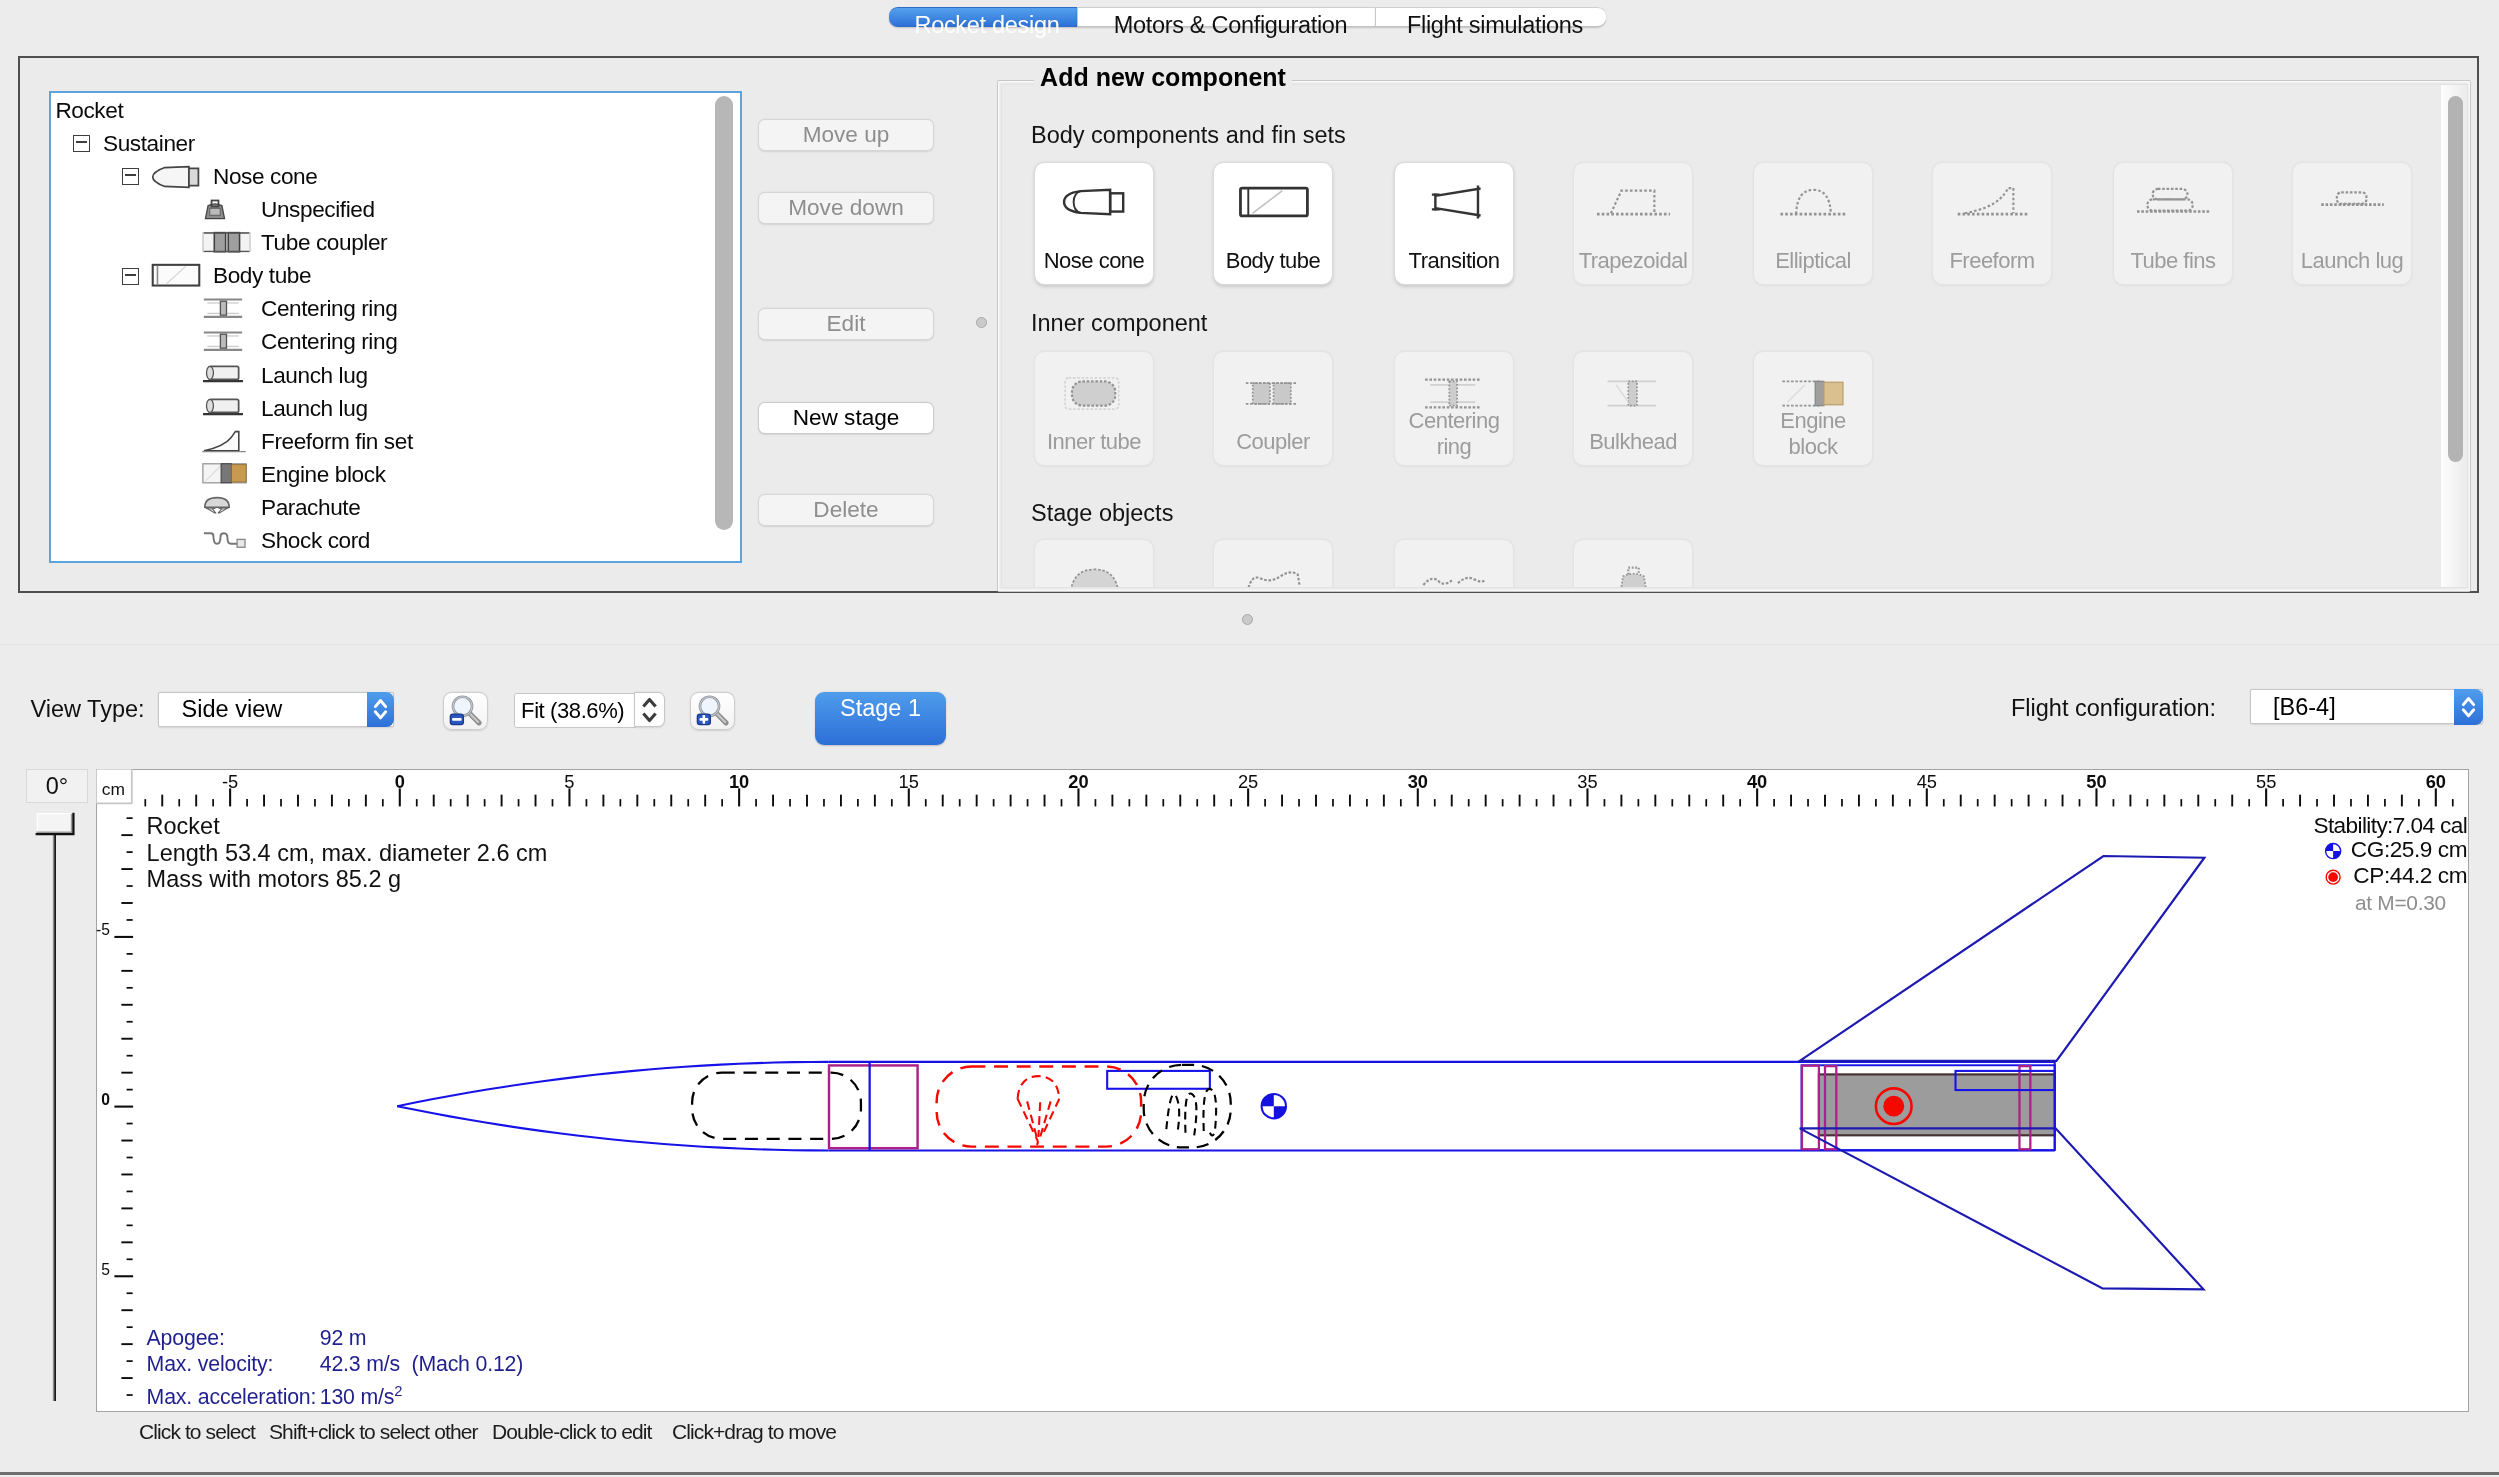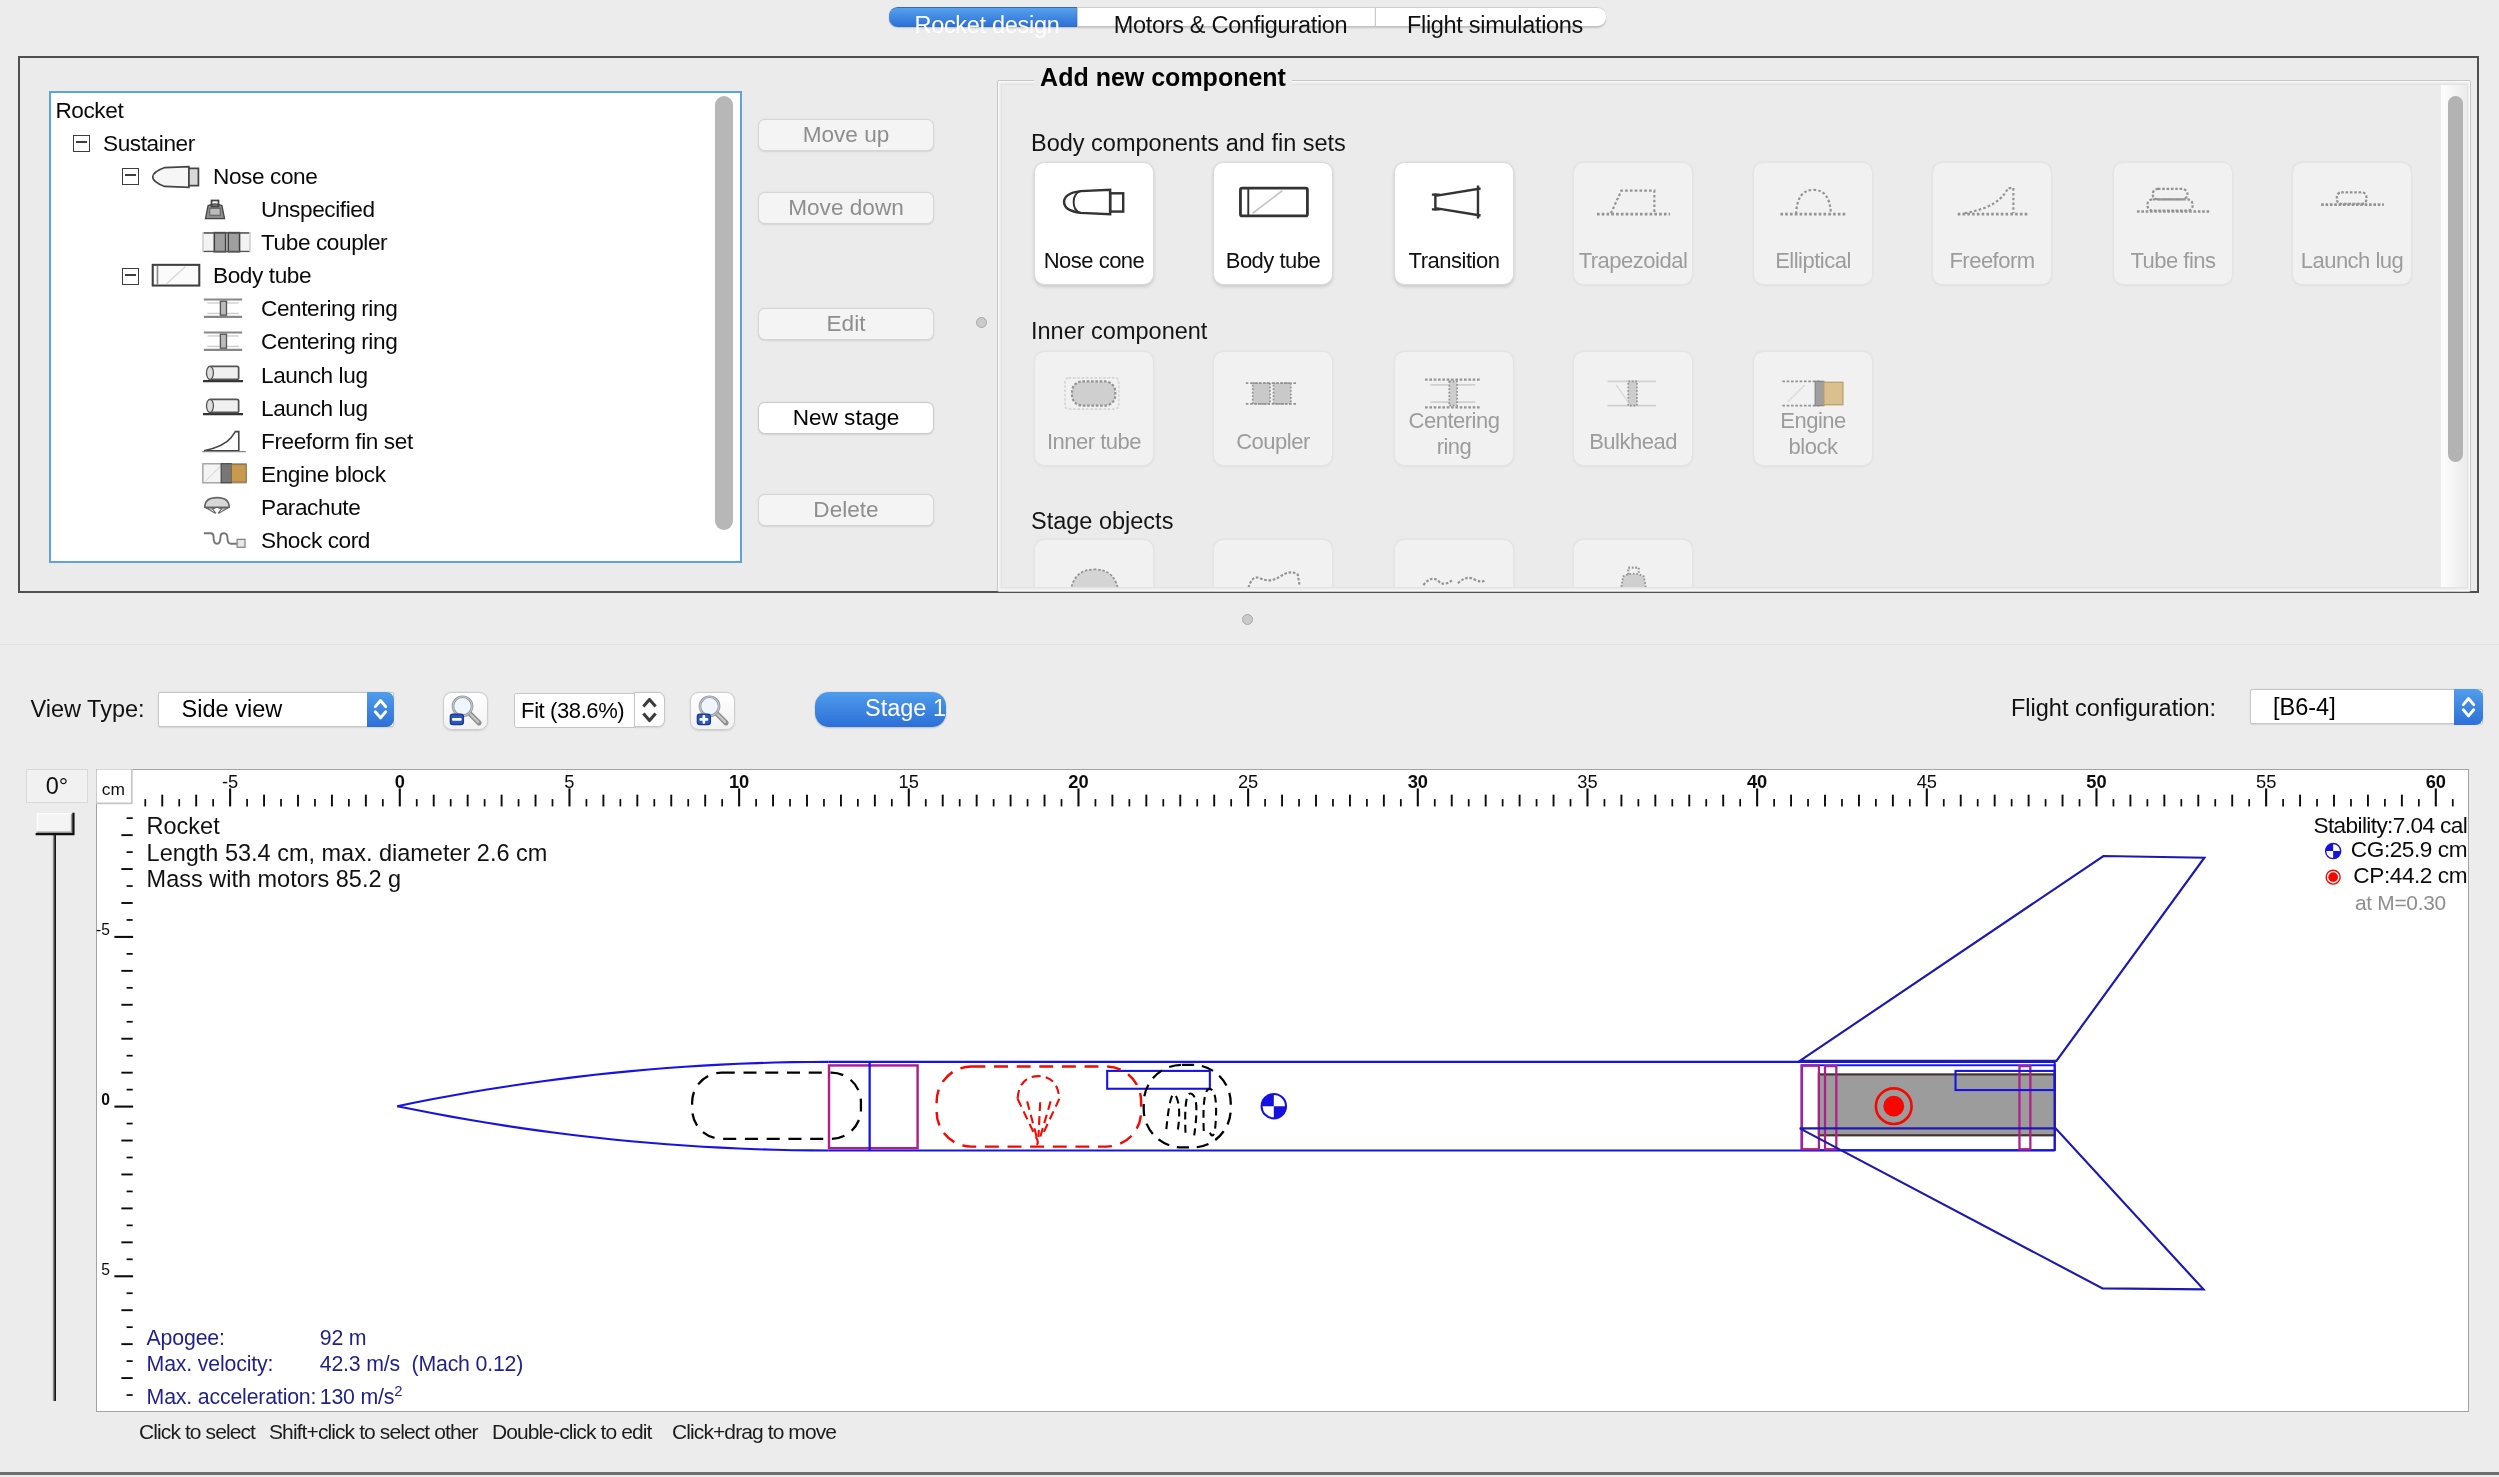--- a/index.html
+++ b/index.html
@@ -11,38 +11,38 @@
 #tree { position:absolute; left:49px; top:91px; width:693px; height:472px; background:#fff; border:2.2px solid #5ea3db; }
 .trt { position:absolute; font-size:22.6px; letter-spacing:-0.4px; line-height:28px; color:#0a0a0a; white-space:pre; }
 .expb { position:absolute; width:17.4px; height:17.4px; border:1.7px solid #3e3e3e; background:#fff; }
 .expb::after { content:""; position:absolute; left:2.2px; right:2.2px; top:5.4px; border-top:2.6px solid #3e3e3e; }
 .btn { position:absolute; left:758px; width:176px; height:32px; border-radius:7px; background:#f4f4f4; border:1.3px solid #d6d6d6; color:#8e8e8e; font-size:22.6px; text-align:center; line-height:30.5px; box-shadow:0 0.9px 1.7px rgba(0,0,0,0.10); }
 .btn.en { background:#fff; color:#000; border-color:#cacaca; }
 
 #grp { position:absolute; left:997px; top:80px; width:1474px; height:512px; border:1.7px solid #c6c6c6; border-radius:1.7px; box-shadow:inset 0 0 0 1.3px #fafafa; }
 #grpinner { position:absolute; left:1001px; top:84px; width:1467px; height:504px; background:#ebebeb; border:0.9px solid #e3e3e3; overflow:hidden; }
 #grptitle { position:absolute; left:1007px; top:63px; font-size:25px; font-weight:bold; color:#000; background:#ebebeb; padding:0 6.1px;margin-left:27px; }
-.shead { position:absolute; font-size:23.5px; color:#141414;margin-top:8px; }
+.shead { position:absolute; font-size:23.5px; color:#141414; }
 .tile { position:absolute; width:120px; border-radius:10.4px; }
 .tile.en { background:#fff; border:0.9px solid #dadada; box-shadow:0 1.3px 3.5px rgba(0,0,0,0.14); }
 .tile.dis { background:#f1f1f1; border:0.9px solid #e4e4e4; box-shadow:0 0.9px 2.6px rgba(0,0,0,0.05); }
 .ticon { position:absolute; left:0; right:0; top:19px; display:flex; justify-content:center; }
 .tl1 { position:absolute; left:-8.7px; right:-8.7px; bottom:10.4px; text-align:center; font-size:22px; letter-spacing:-0.5px; }
 .tl2 { position:absolute; left:-8.7px; right:-8.7px; bottom:5.2px; text-align:center; font-size:22px; letter-spacing:-0.5px; line-height:26px; }
 .tile.en .tl1, .tile.en .tl2 { color:#111; }
 .tile.dis .tl1, .tile.dis .tl2 { color:#9c9c9c; }
 .thumb { position:absolute; background:#b7b7b7; border-radius:9.6px; }
 .dot { position:absolute; width:11.3px; height:11.3px; border-radius:50%; background:#cacaca; border:0.9px solid #a8a8a8; }
 
 .lbl { position:absolute; font-size:23.5px; color:#111; }
 .combo { position:absolute; height:35px; background:#fff; border:1.3px solid #c6c6c6; border-radius:2px; box-shadow:0 0.9px 1.7px rgba(0,0,0,0.1); }
 .combocap { position:absolute; right:-0.9px; top:-0.9px; width:27px; height:35px; border-radius:0 7.8px 7.8px 0; background:linear-gradient(#509dec,#2d70d8); display:flex; align-items:center; justify-content:center; }
 .combotext { position:absolute; left:22.6px; top:0; font-size:23.5px; line-height:33px; color:#000; }
 .sqbtn { position:absolute; width:45px; height:38px; background:linear-gradient(#ffffff,#f2f2f2); border:1.3px solid #cdcdcd; border-radius:8.7px; display:flex; align-items:center; justify-content:center; box-shadow:0 0.9px 1.7px rgba(0,0,0,0.12); }
-#stage1 { position:absolute; left:815px; top:692px; width:131px; height:35px; border-radius:14px; background:linear-gradient(#4f9cec,#2c6fd7); color:#fff; font-size:23.5px; text-align:right; line-height:33px; box-shadow:0 0.9px 1.7px rgba(0,0,0,0.2); }
+#stage1 { position:absolute; left:815px; top:692px; width:131px; height:53px; border-radius:9px; background:linear-gradient(#4f9cec,#2c6fd7); color:#fff; font-size:23.5px; text-align:center; line-height:33px; box-shadow:0 0.9px 1.7px rgba(0,0,0,0.2); }
 
 #canvas { position:absolute; left:96px; top:769px; width:2373px; height:643px; background:#fff; border:0.9px solid #a3a3a3; }
 #deg { position:absolute; left:26px; top:769px; width:62px; height:34px; background:#f1f1f1; border:1.3px solid #d9d9d9; font-size:23.5px; text-align:center; line-height:32px; color:#111; }
 #status { position:absolute; left:0; top:1420px; width:100%; font-size:21px; letter-spacing:-0.9px; color:#1c1c1c; }
 #status span { position:absolute; white-space:pre;text-align:center; }
 </style></head>
 <body>
 
 <div class="seg sel" style="left:889px;width:188px;border-radius:8.7px 0 0 8.7px;">Rocket design</div>
 <div class="seg" style="left:1077px;width:298px;border-left:0.9px solid #c9c9c9;">Motors &amp; Configuration</div>

